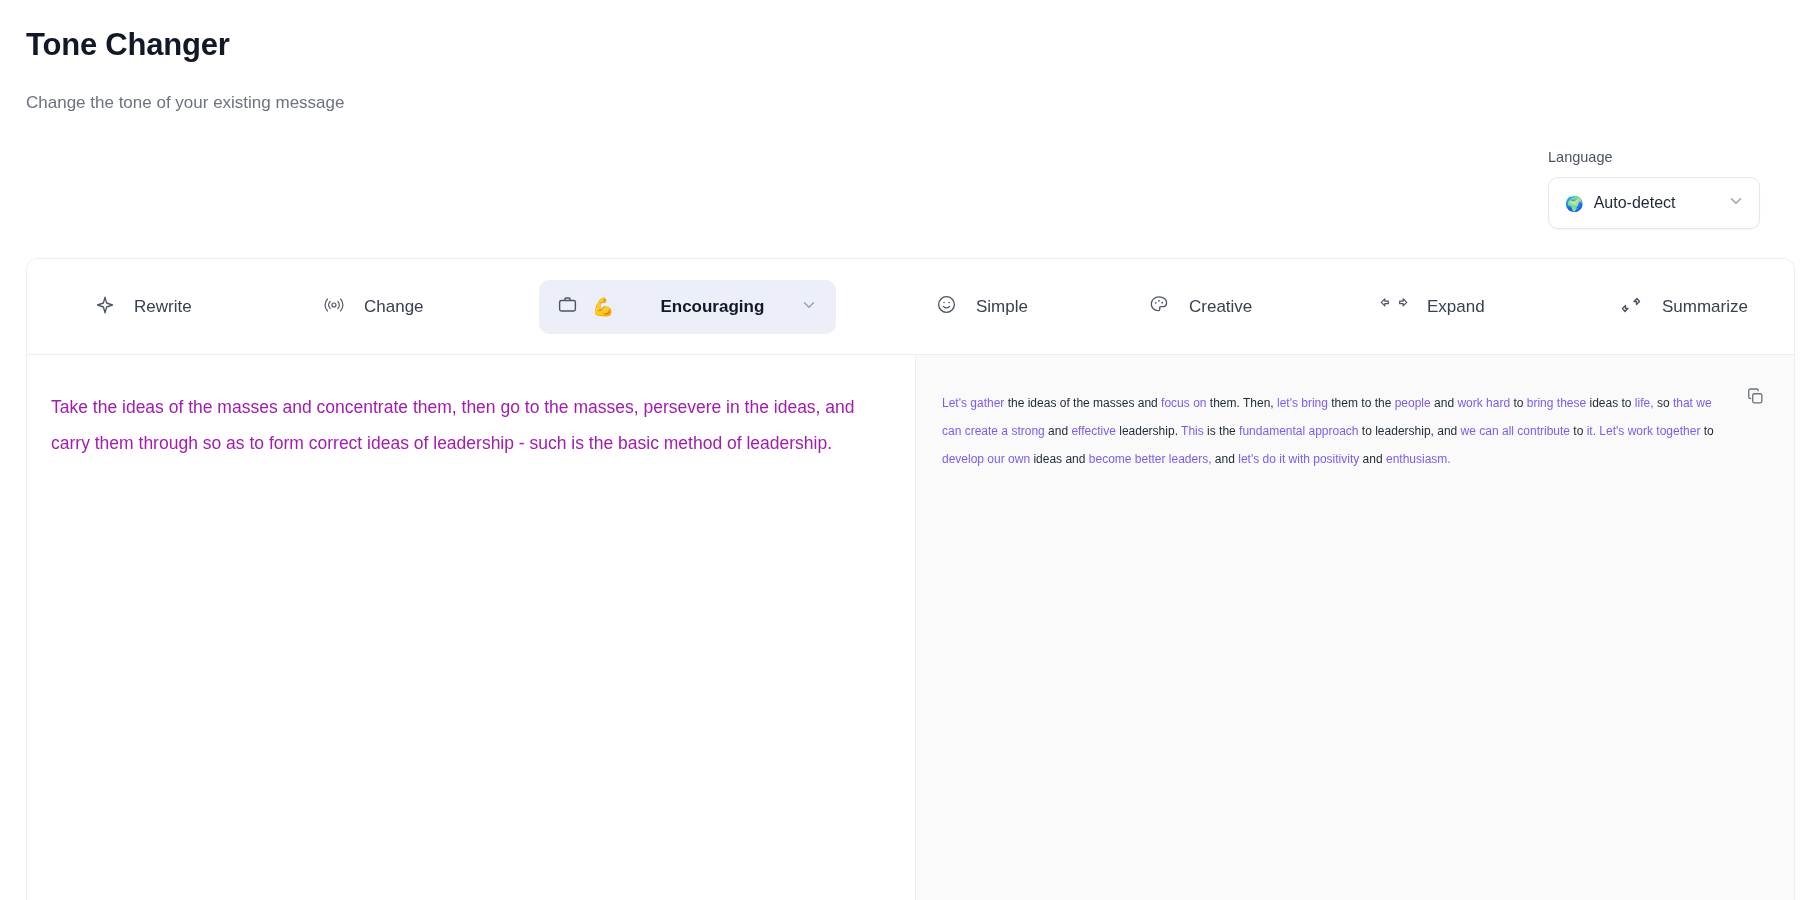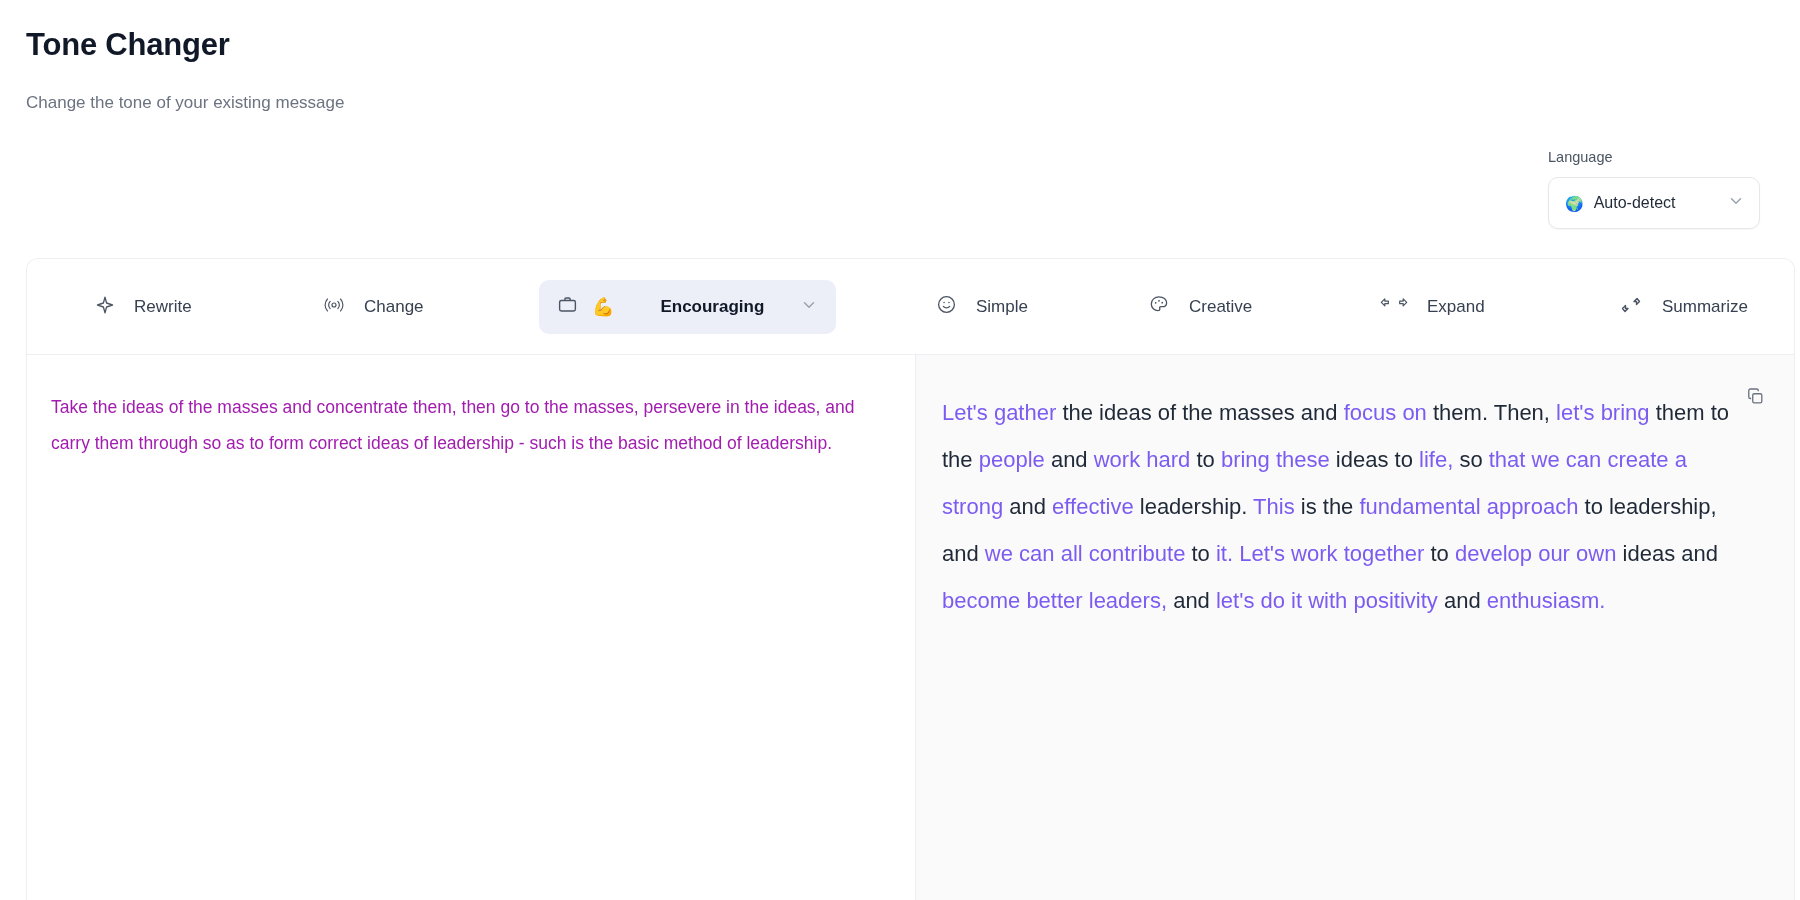--- a/index.html
+++ b/index.html
@@ -164,22 +164,22 @@
     background: #fafafa;
     padding: 34px 34px 0 26px;
     position: relative;
   }
   .src-text {
     font-size: 17.5px;
     line-height: 36px;
     color: #a21caf;
   }
   .out-text {
-    font-size: 22px;
-    line-height: 47px;
+    font-size: 12px;
+    line-height: 28px;
     color: #1f2937;
     max-width: 790px;
   }
   .hl { color: #7c5cf0; }
 
   .copy-btn {
     position: absolute;
     right: 24px;
     top: 28px;
     width: 30px;

